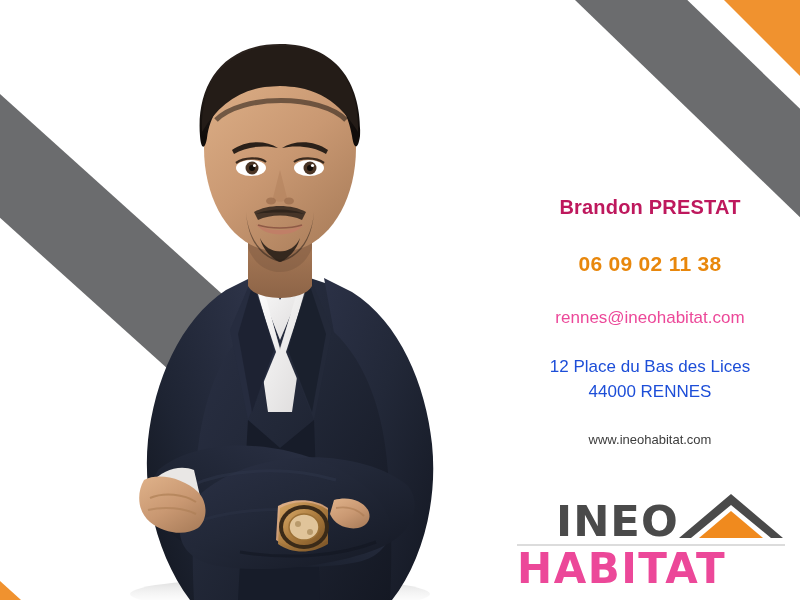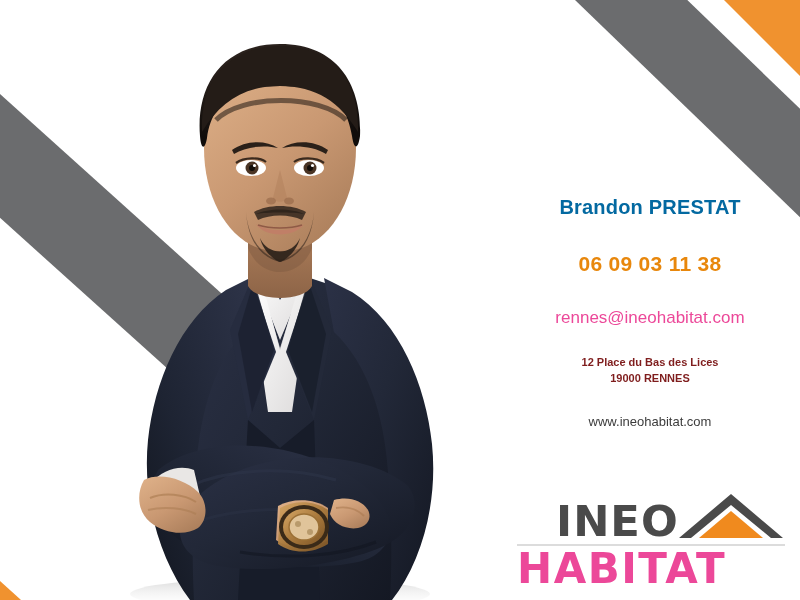--- a/index.html
+++ b/index.html
@@ -78,45 +78,44 @@
   #info {
     position: absolute;
     left: 500px;
     top: 196px;
     width: 300px;
     text-align: center;
   }
   #agent-name {
     font-size: 20px;
     font-weight: bold;
-    color: #0369a1;
+    color: #be185d;
     letter-spacing: 0.2px;
     margin: 0 0 34px 0;
     line-height: 1.1;
   }
   #agent-phone {
     font-size: 21px;
     font-weight: bold;
     color: #e8870c;
     letter-spacing: 0.3px;
     margin: 0 0 33px 0;
     line-height: 1.1;
   }
   #agent-email {
     font-size: 17px;
     color: #ec4899;
     margin: 0 0 27px 0;
     line-height: 1.2;
   }
   #agent-address {
-    font-size: 11px;
-    color: #7f1d1d;
+    font-size: 17px;
+    color: #1d4ed8;
     margin: 0 0 27px 0;
     line-height: 1.45;
-    font-weight: bold;
   }
   #agent-website {
     font-size: 13px;
     color: #3c3c3c;
     margin: 0;
     line-height: 1.2;
   }
 
   
   #logo {
@@ -336,25 +335,25 @@
       <path d="M218 225 C230 229 250 229 262 225" stroke="#8f5a46" stroke-width="1.6" fill="none"></path>
 
       <path d="M220 238 C228 256 252 256 260 238 C256 254 242 262 240 262 C238 262 224 254 220 238 Z" fill="#2b211a" opacity="0.9"></path>
       <path d="M206 212 C208 236 220 256 240 260 C260 256 272 236 274 212
                C272 242 258 258 240 262 C222 258 208 242 206 212 Z" fill="#2b211a" opacity="0.55"></path>
     </svg>
   </div>
 
   <div id="info">
     <div id="agent-name">Brandon PRESTAT</div>
-    <div id="agent-phone">06 09 03 11 38</div>
+    <div id="agent-phone">06 09 02 11 38</div>
     <div id="agent-email">rennes@ineohabitat.com</div>
     <div id="agent-address">
       <span>12 Place du Bas des Lices</span><br>
-      <span>19000 RENNES</span>
+      <span>44000 RENNES</span>
     </div>
     <div id="agent-website">www.ineohabitat.com</div>
   </div>
 
   <div id="logo">
     <div id="logo-row-top">
       <span id="logo-ineo">INEO</span>
       <svg id="logo-roof-icon" width="108" height="50" viewBox="0 0 108 50" xmlns="http://www.w3.org/2000/svg">
 
         <path d="M54 2 L106 46 L94 46 L54 13 L14 46 L2 46 Z" fill="#4a4a4a"></path>

